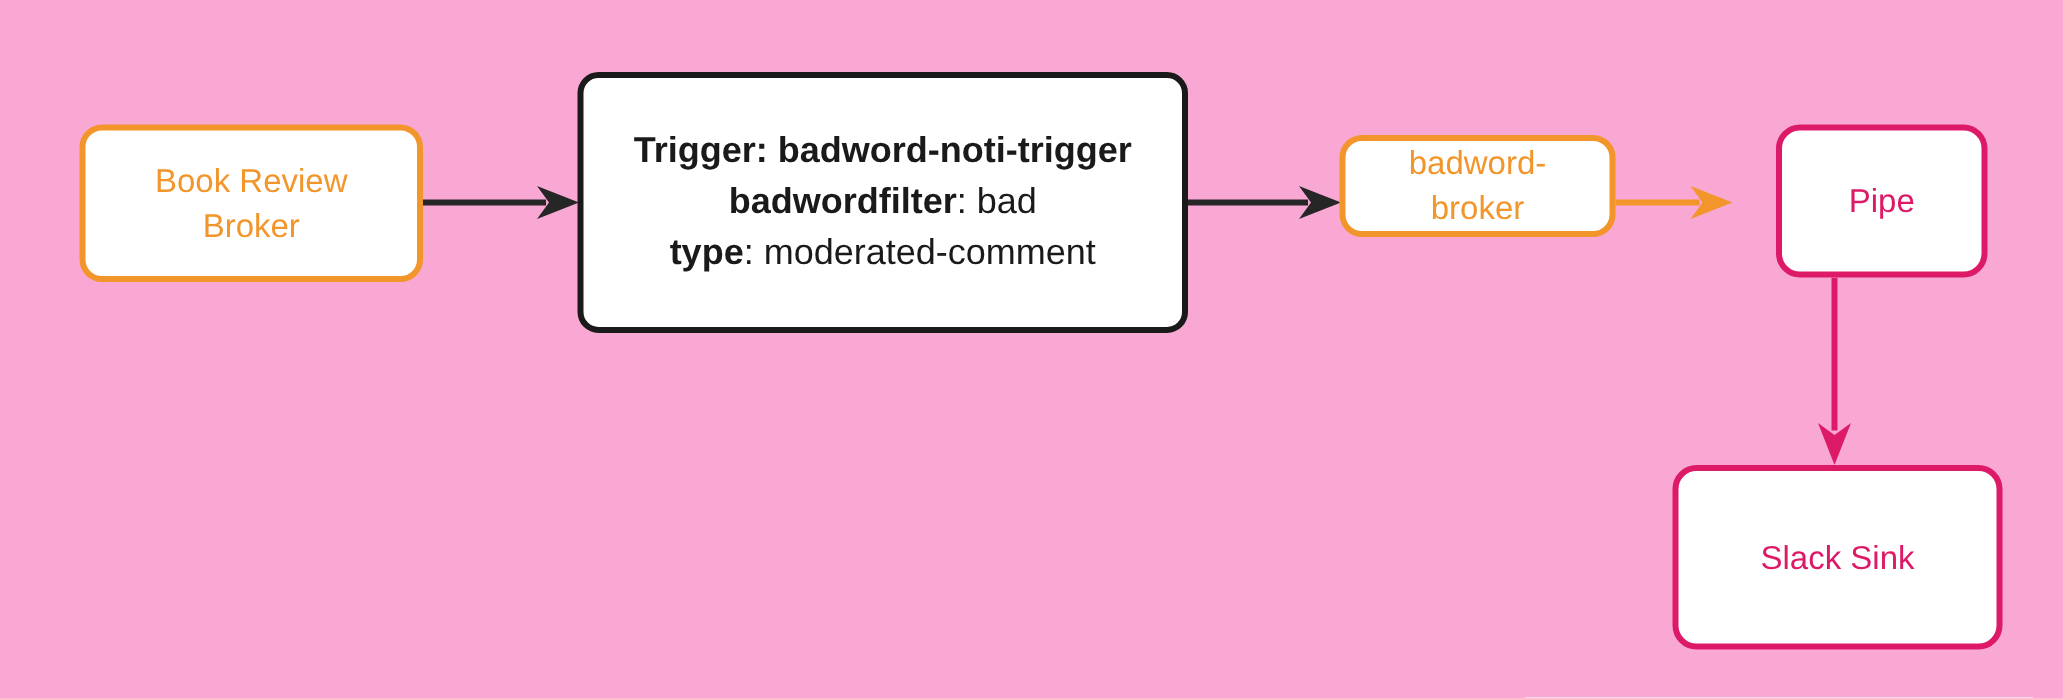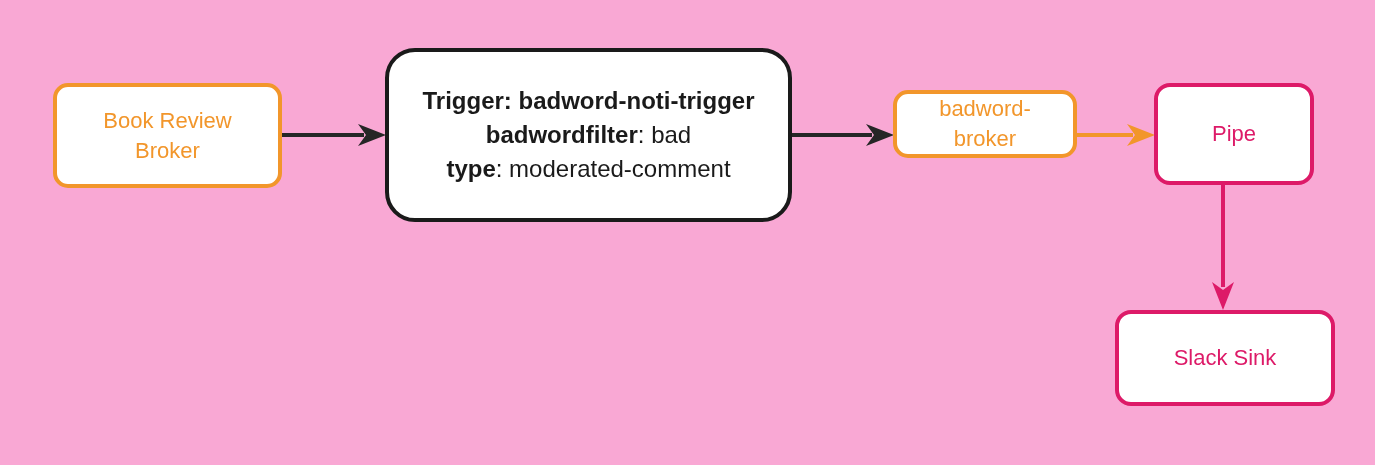--- a/index.html
+++ b/index.html
@@ -35,30 +35,30 @@
   }
   .node-pink {
     border: 4px solid var(--color-pink);
     color: var(--color-pink);
     border-radius: 16px;
     font-size: 22px;
   }
   .node-black {
     border: 4px solid var(--color-black);
     color: var(--color-black);
-    border-radius: 30px;
+    border-radius: 14px;
     font-size: 24px;
   }
   .node-book   { left: 53px;  top: 83px;  width: 229px; height: 105px; }
   .node-book .label { max-width: 150px; }
   .node-trigger{ left: 385px; top: 48px;  width: 407px; height: 174px; }
   .node-badword{ left: 893px; top: 90px;  width: 184px; height: 68px; }
   .node-badword .label { max-width: 110px; }
-  .node-pipe   { left: 1154px; top: 83px; width: 160px; height: 102px; }
-  .node-slack  { left: 1115px; top: 310px; width: 220px; height: 96px; }
+  .node-pipe   { left: 1184px; top: 83px; width: 141px; height: 102px; }
+  .node-slack  { left: 1115px; top: 310px; width: 220px; height: 123px; }
   .trigger-lines { line-height: 34px; }
   .b { font-weight: bold; }
   .arrow { position: absolute; display: block; }
   .arrow-dark line    { stroke: var(--color-dark); stroke-width: 4; }
   .arrow-dark polygon { fill: var(--color-dark); }
   .arrow-orange line    { stroke: var(--color-orange); stroke-width: 4; }
   .arrow-orange polygon { fill: var(--color-orange); }
   .arrow-pink line    { stroke: var(--color-pink); stroke-width: 4; }
   .arrow-pink polygon { fill: var(--color-pink); }
 </style>

